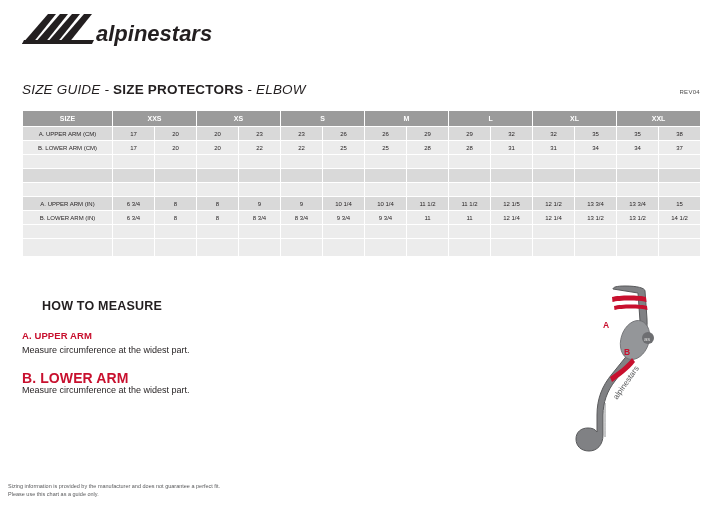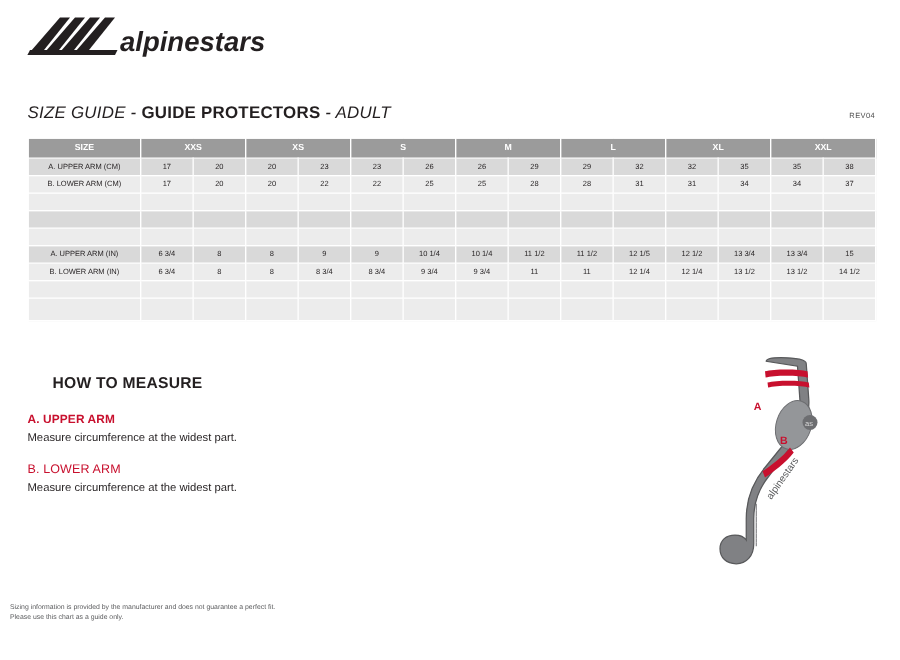--- a/index.html
+++ b/index.html
@@ -67,21 +67,21 @@
   .sec-a-title {
     position: absolute; left: 22px; top: 330px;
     font-size: 9.5px; font-weight: 700; color: #c8102e; letter-spacing: .1px;
   }
   .sec-a-text {
     position: absolute; left: 22px; top: 345px;
     font-size: 9px; color: #231f20;
   }
   .sec-b-title {
     position: absolute; left: 22px; top: 370px;
-    font-size: 10px; font-weight: 400; color: #c8102e; letter-spacing: .1px;
+    font-size: 14px; font-weight: 700; color: #c8102e; letter-spacing: .1px;
   }
   .sec-b-text {
     position: absolute; left: 22px; top: 385px;
     font-size: 9px; color: #231f20;
   }
 
   
   .illo { position: absolute; left: 555px; top: 285px; width: 150px; height: 175px; }
   .callout {
     position: absolute; font-size: 8.5px; font-weight: 700; color: #c8102e;
@@ -111,21 +111,21 @@
         <path d="M6 30 L76 30 L74 34 L4 34 Z"></path>
       </g>
       <g fill="#231f20" font-family="Liberation Sans, sans-serif" font-size="22" font-style="italic" font-weight="700">
         <text x="78" y="31">alpinestars</text>
       </g>
     </svg>
   </div>
 
   <div class="title-row">
     <div class="title">
-      <span class="light">SIZE GUIDE - </span><span class="bold">GUIDE PROTECTORS</span><span class="light"> - ADULT</span>
+      <span class="light">SIZE GUIDE - </span><span class="bold">SIZE PROTECTORS</span><span class="light"> - ELBOW</span>
     </div>
     <div class="rev">REV04</div>
   </div>
 
   <table class="table">
     <colgroup>
       <col style="width:90px">
       <col span="14" style="width:42px">
     </colgroup>
     <tbody>

